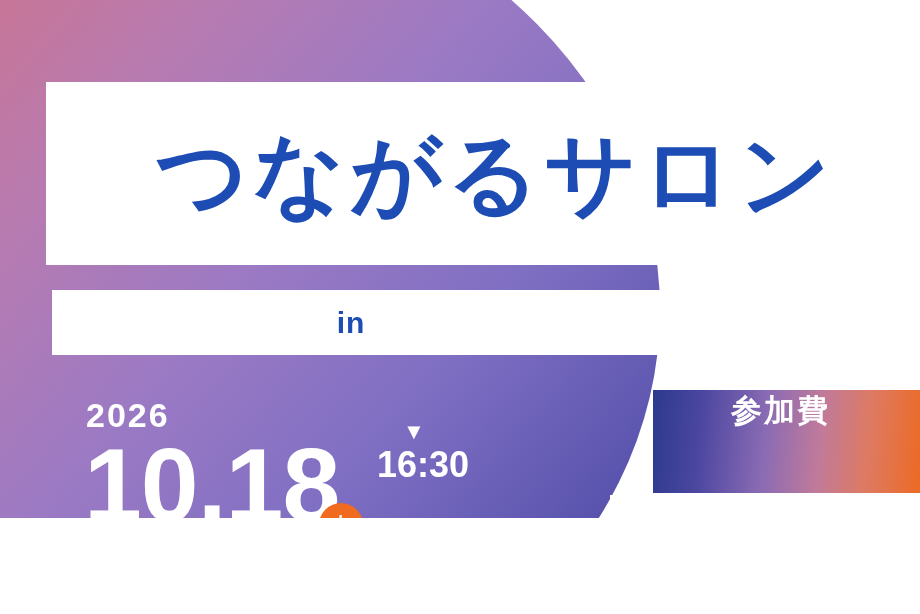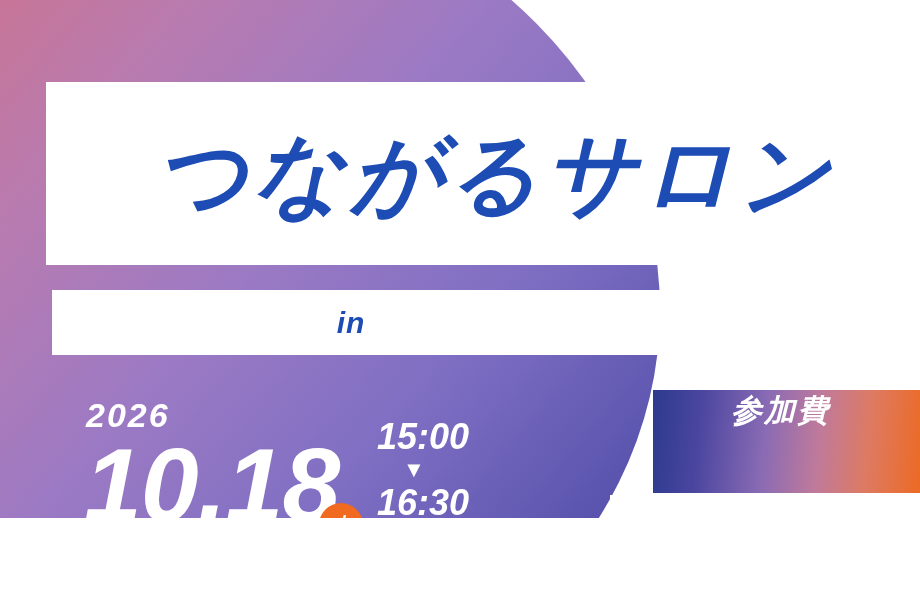--- a/index.html
+++ b/index.html
@@ -10,21 +10,20 @@
   body {
     font-family: "Liberation Sans", "DejaVu Sans", sans-serif;
   }
 
   #poster {
     position: relative;
     width: 920px;
     height: 518px;
     background: #ffffff;
     overflow: hidden;
-    font-style: italic;
   }
 
   
   .bg-blob {
     position: absolute;
     left: -420px;
     top: -140px;
     width: 1080px;
     height: 900px;
     border-radius: 50%;
@@ -237,21 +236,20 @@
   </div>
 
   <div class="date-block">
     <div class="date-year">2026</div>
     <div class="date-main">10.18</div>
   </div>
 
   <div class="dow-badge">土</div>
 
   <div class="time-block">
-    <div class="time-val">15:00</div>
     <div class="time-arrow">▼</div>
     <div class="time-val">16:30</div>
   </div>
 
   <div class="fee-badge">
     <span>参加費</span>
     <span class="fee-gap"></span>
   </div>
 
 

